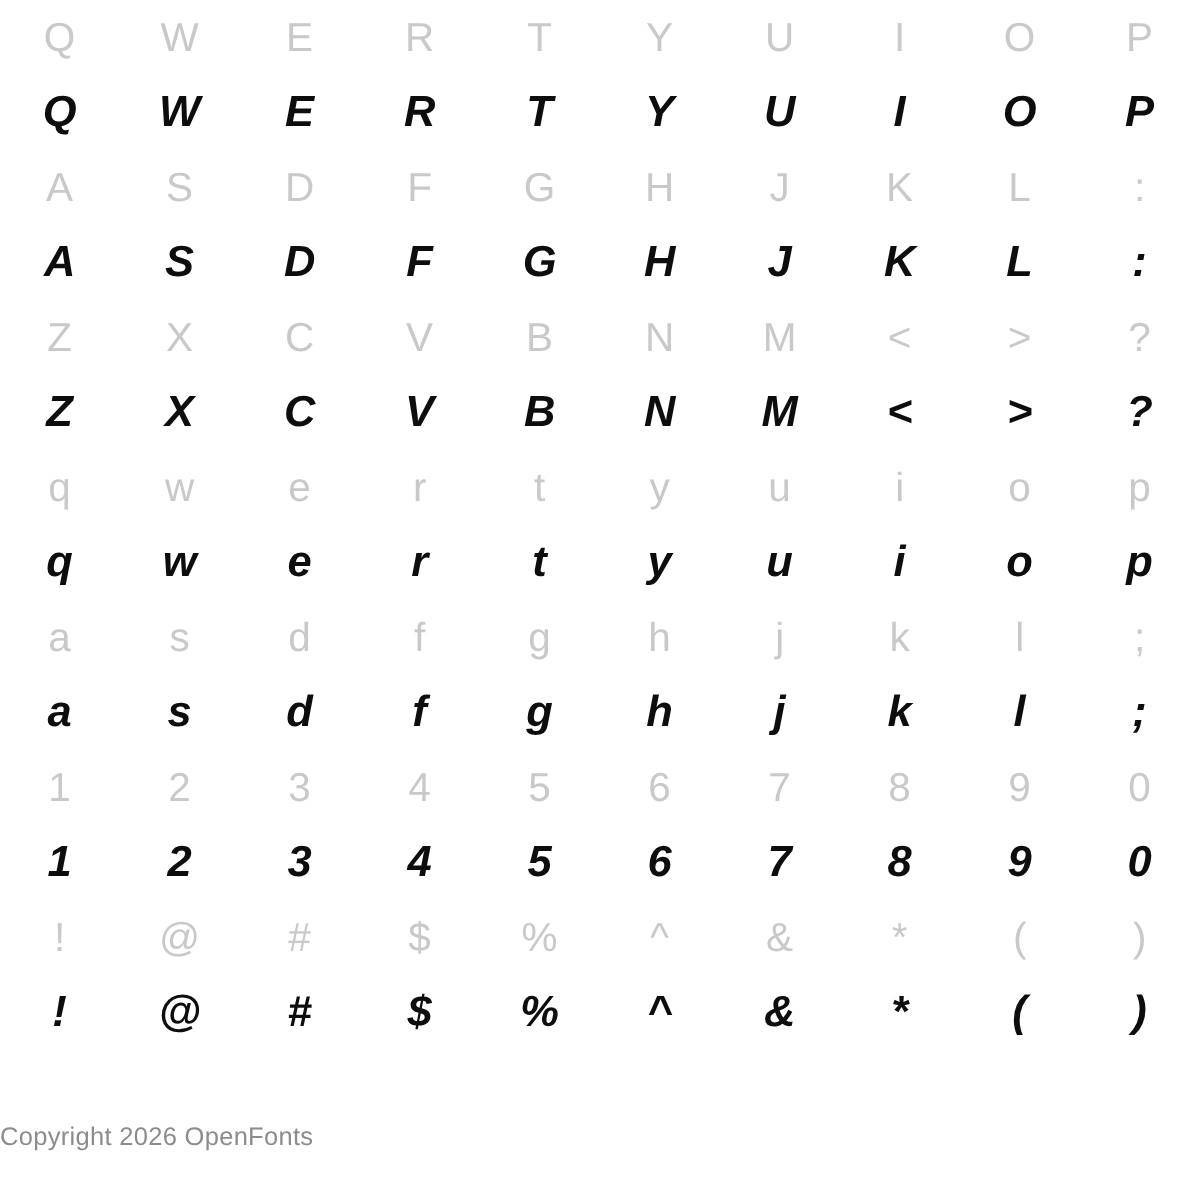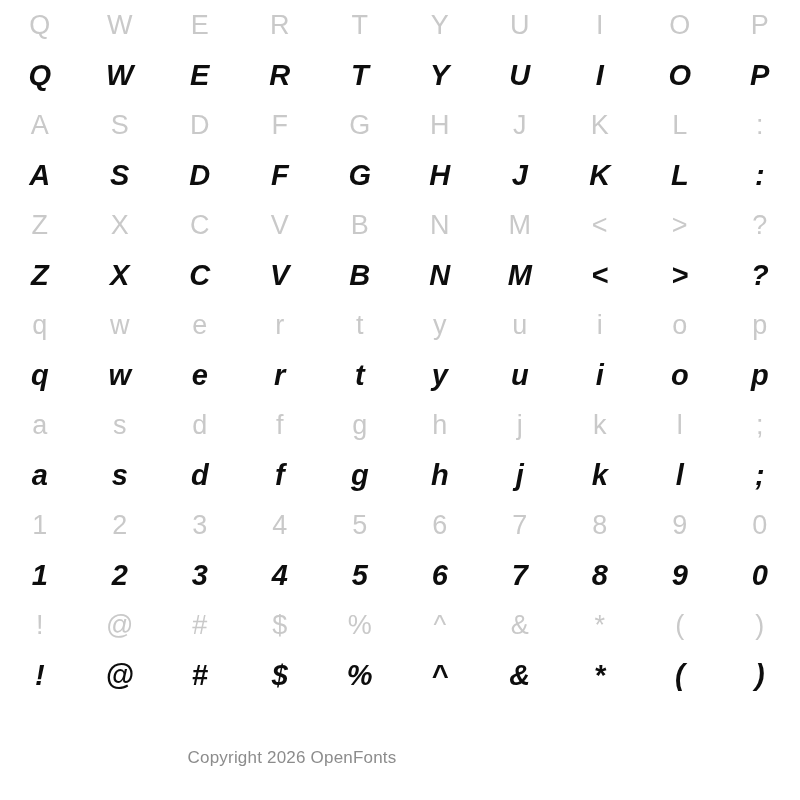--- a/index.html
+++ b/index.html
@@ -49,21 +49,21 @@
     font-size: 29px;
     font-style: italic;
     font-weight: 600;
     letter-spacing: 0.5px;
   }
   .footer {
     position: absolute;
     left: 0;
     bottom: 32px;
     width: 660px;
-    text-align: center;
+    text-align: left;
     padding-right: 76px;
     box-sizing: border-box;
     color: #8c8c8c;
     font-size: 17px;
     letter-spacing: 0.2px;
   }
 </style>
 </head>
 <body>
 

